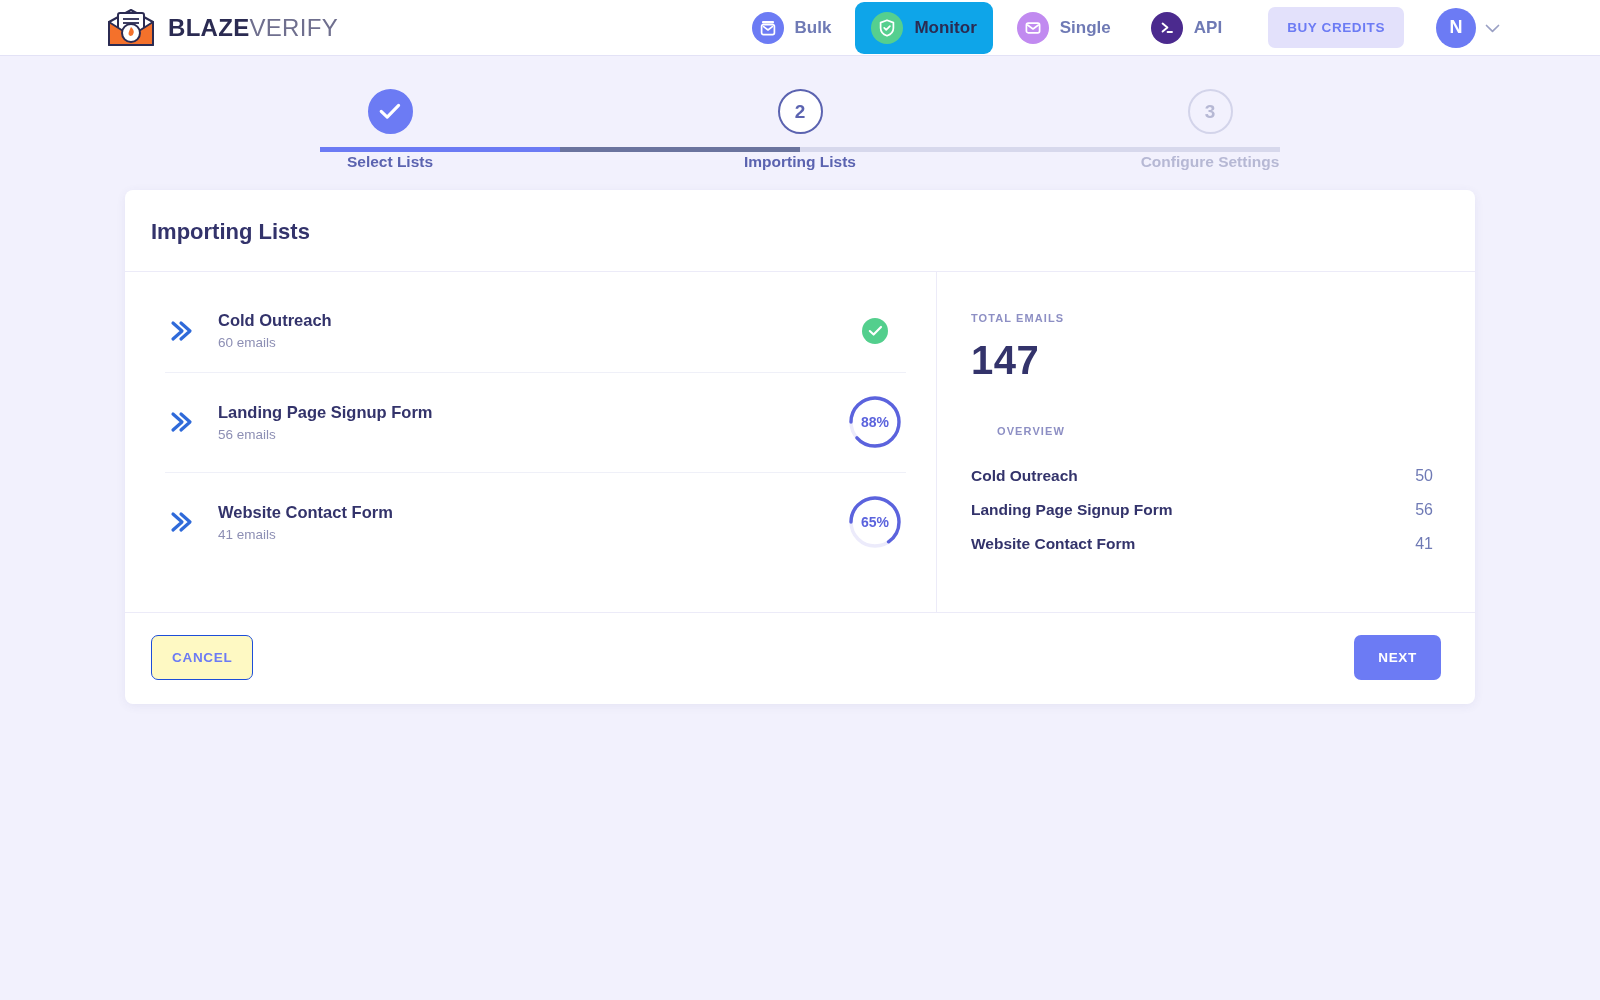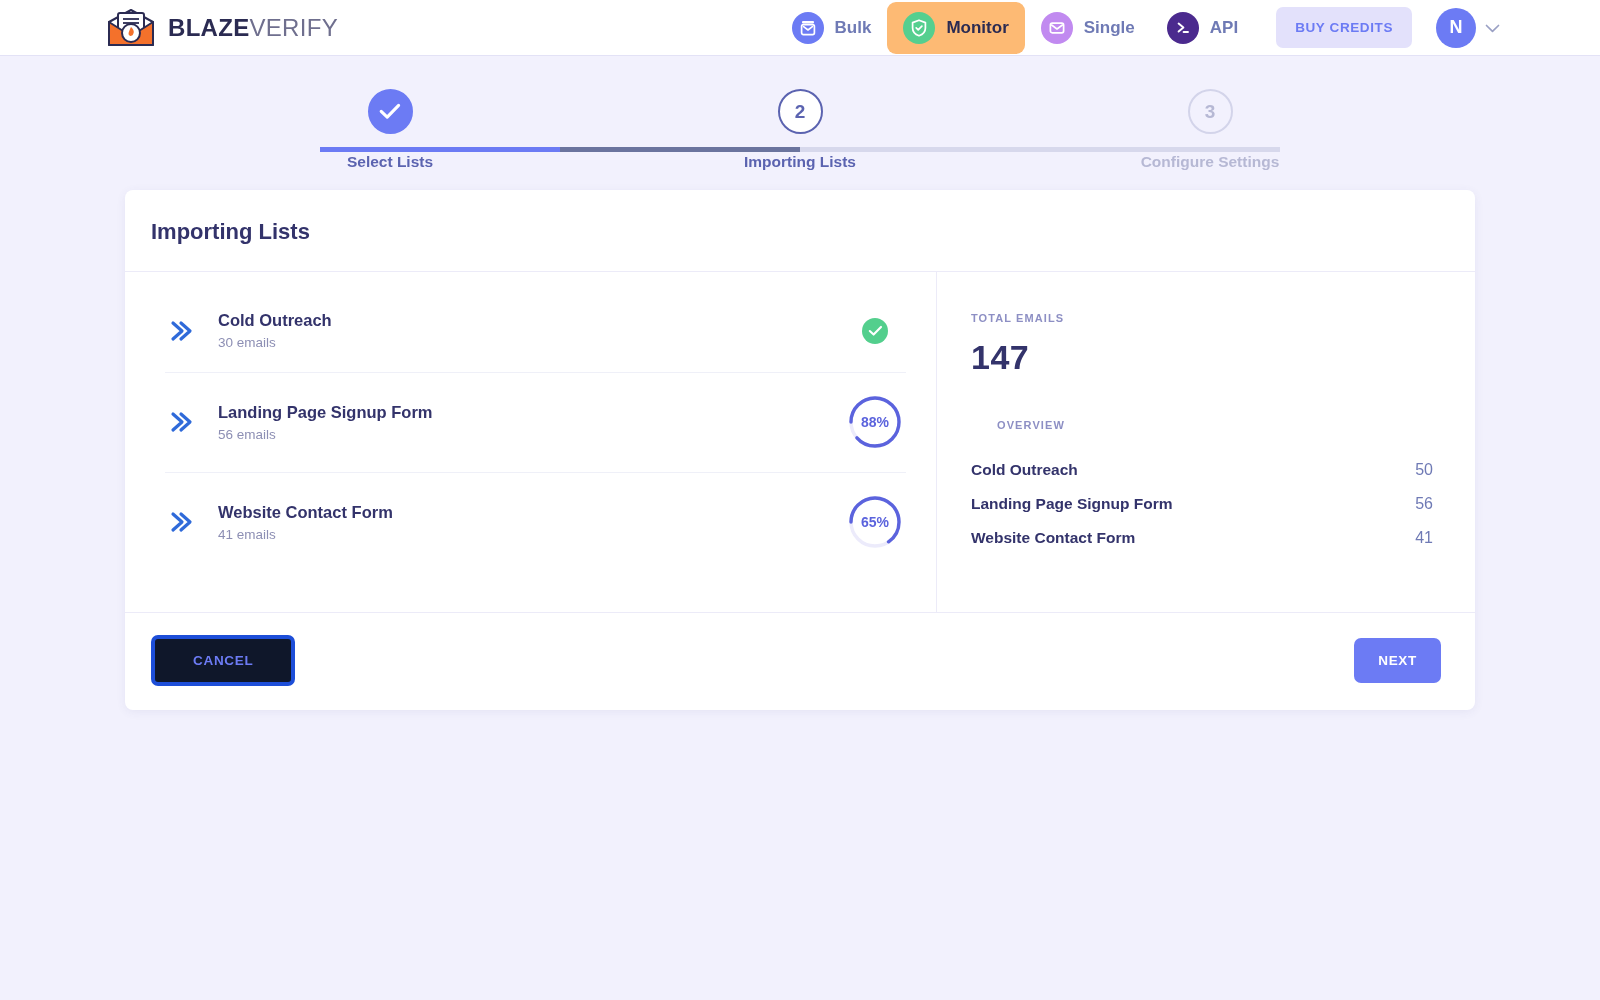--- a/index.html
+++ b/index.html
@@ -40,37 +40,37 @@
     letter-spacing: 0.3px;
     white-space: nowrap;
   }
   .logo-text .lt-blaze { color: #2b2b52; }
   .logo-text .lt-verify { color: #6f6f8e; font-weight: normal; }
 
   .nav {
     margin-left: auto;
     display: flex;
     align-items: center;
-    gap: 0px;
+    gap: 8px;
   }
 
   .nav-item {
     display: flex;
     align-items: center;
     gap: 11px;
     padding: 10px 16px;
     border-radius: 9px;
     cursor: pointer;
     font-size: 17px;
     font-weight: bold;
     color: #6f7ab5;
     white-space: nowrap;
   }
   .nav-item.active {
-    background: #fdba74;
+    background: #0ea5e9;
     color: #2b2b52;
   }
   .nav-icon {
     width: 32px; height: 32px;
     border-radius: 50%;
     display: flex; align-items: center; justify-content: center;
     flex: 0 0 auto;
   }
   .nav-icon svg { display: block; }
   .ic-bulk   { background: #6c7bf4; }
@@ -258,21 +258,21 @@
     flex: 1;
     padding: 36px 42px 40px 34px;
   }
   .ov-caption {
     font-size: 11px;
     font-weight: bold;
     letter-spacing: 1.1px;
     color: #8d8fc4;
   }
   .ov-total {
-    font-size: 34px;
+    font-size: 40px;
     font-weight: bold;
     color: #33336b;
     margin-top: 12px;
     letter-spacing: 0.5px;
   }
   .ov-caption.second { margin-top: 42px; display: block; margin-left: 26px; }
 
   .ov-list { margin-top: 22px; }
   .ov-row {
     display: flex;
@@ -291,29 +291,29 @@
   }
 
   
   .card-foot {
     border-top: 1px solid #ecebf8;
     padding: 22px 34px 24px 26px;
     display: flex;
     align-items: center;
   }
   .btn-cancel {
-    background: #0f172a;
-    border: 4px solid #1d4ed8;
+    background: #fef9c3;
+    border: 1px solid #1d4ed8;
     color: #6c7bf4;
     border-radius: 7px;
     font-family: inherit;
     font-size: 13.5px;
     font-weight: bold;
     letter-spacing: 0.7px;
-    padding: 14px 38px;
+    padding: 14px 20px;
     cursor: pointer;
   }
   .btn-next {
     margin-left: auto;
     background: #6c7bf4;
     border: none;
     color: #ffffff;
     border-radius: 7px;
     font-family: inherit;
     font-size: 13.5px;
@@ -443,21 +443,21 @@
 
       <div class="list-row">
         <span class="chev">
           <svg width="30" height="30" viewBox="0 0 30 30">
             <path d="M6 7 L15 15 L6 23" fill="none" stroke="#2f6ad9" stroke-width="3.2" stroke-linecap="round" stroke-linejoin="round"></path>
             <path d="M14 7 L23 15 L14 23" fill="none" stroke="#2f6ad9" stroke-width="3.2" stroke-linecap="round" stroke-linejoin="round"></path>
           </svg>
         </span>
         <div class="list-text">
           <div class="list-name">Cold Outreach</div>
-          <div class="list-sub">30 emails</div>
+          <div class="list-sub">60 emails</div>
         </div>
         <div class="status-slot">
           <span class="check-badge">
             <svg width="15" height="12" viewBox="0 0 15 12">
                 <path d="M1.8 6 L5.6 9.6 L13 1.9" fill="none" stroke="#ffffff" stroke-width="2.1" stroke-linecap="round" stroke-linejoin="round"></path>
               </svg>
           </span>
         </div>
       </div>
 

